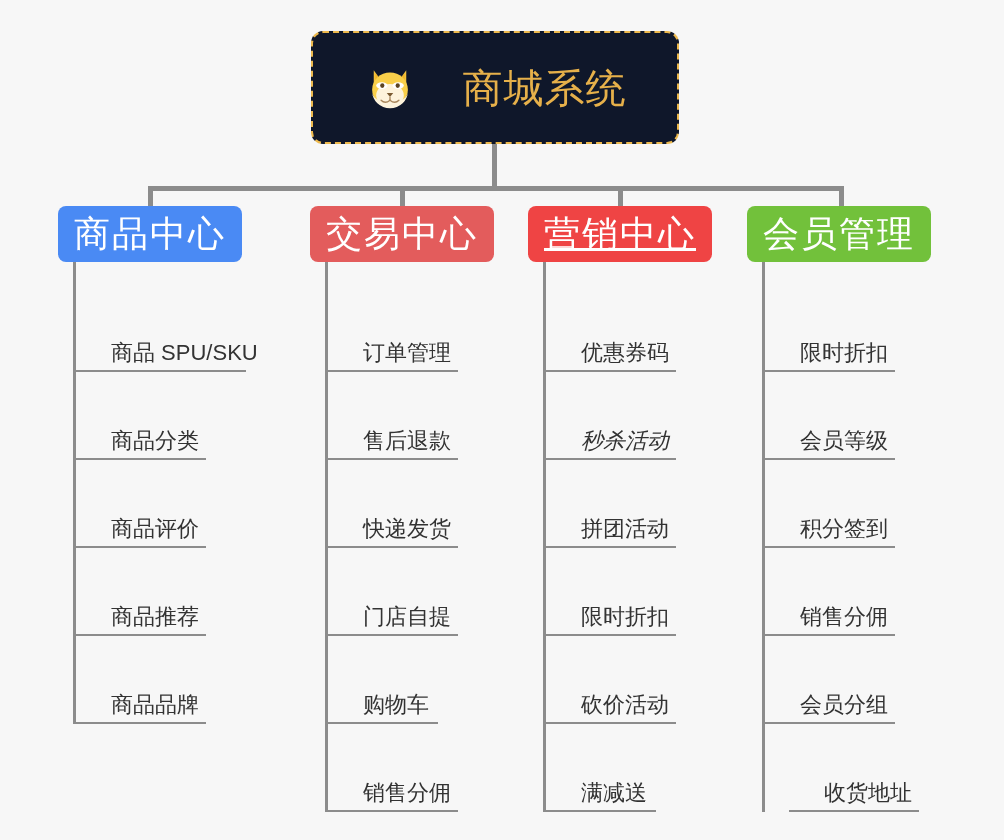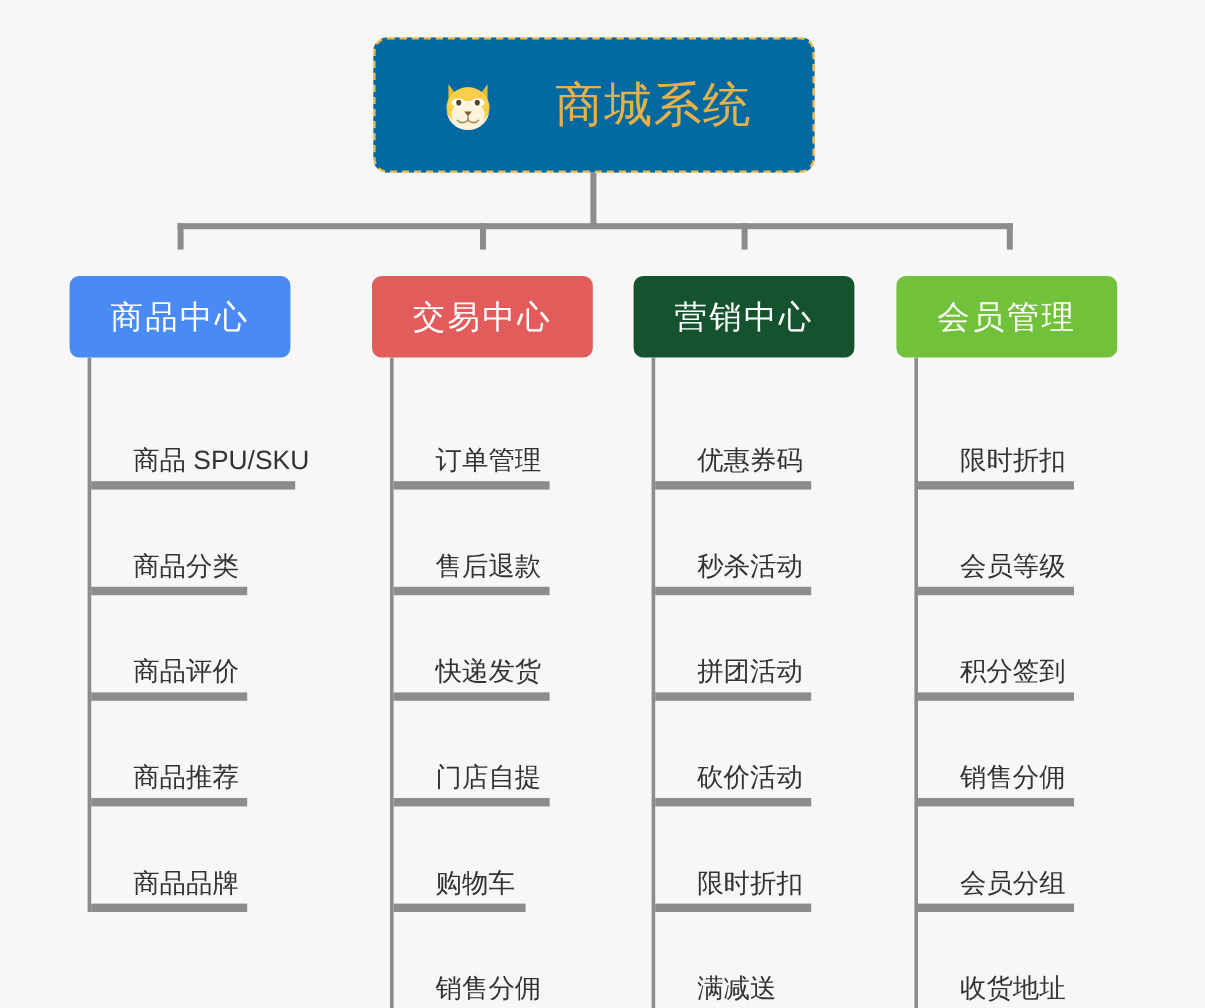--- a/index.html
+++ b/index.html
@@ -76,30 +76,29 @@
     background: #8c8c8c;
   }
 
   
   .branch {
     position: absolute;
     top: 206px;
     width: 184px;
   }
   .branch-header {
-    height: 68px;
+    height: 56px;
     border-radius: 8px;
     display: flex;
     align-items: center;
     justify-content: center;
     color: #ffffff;
-    font-size: 27px;
+    font-size: 36px;
     letter-spacing: 2px;
     box-sizing: border-box;
-    margin-top: 24px;
   }
 
   
   .leaf-list {
     position: relative;
     margin: 0;
     padding: 0;
     list-style: none;
     margin-left: 15px;
     border-left: 3px solid #8c8c8c;
@@ -107,36 +106,36 @@
     padding-top: 22px;
   }
   .leaf-item {
     position: relative;
     height: 88px;
     box-sizing: border-box;
     display: flex;
     align-items: flex-end;
     padding-left: 35px;
     padding-bottom: 2px;
-    border-bottom: 7px solid #404040;
+    border-bottom: 2px solid #404040;
     margin-right: 14px;
   }
   .leaf-label {
     font-size: 22px;
     line-height: 30px;
     color: #333333;
     white-space: nowrap;
   }
 </style>
 </head>
 <body style="background: rgb(247, 247, 247);">
 
 <div id="mindmap">
 
-  <div class="root-node" style="border-color: rgb(237, 185, 77); background: #0369a1; gap: 47px;">
+  <div class="root-node" style="border-color: rgb(237, 185, 77); background: #0f172a; gap: 47px;">
     <svg class="root-emoji" viewBox="0 0 64 64" aria-hidden="true">
       <path d="M12 10 L12 30 L22 24 Z" fill="#f5c13b"></path>
       <path d="M52 10 L52 30 L42 24 Z" fill="#f5c13b"></path>
       <path d="M14 14 L14 27 L21 23 Z" fill="#f0b429"></path>
       <path d="M50 14 L50 27 L43 23 Z" fill="#f0b429"></path>
       <ellipse cx="32" cy="34" rx="22" ry="21" fill="#f9cf4a"></ellipse>
       <path d="M10 36 a22 21 0 0 0 44 0 a22 15 0 0 1 -44 0 z" fill="#fdf3dc"></path>
       <ellipse cx="32" cy="41" rx="17" ry="14" fill="#fdf3dc"></ellipse>
       <ellipse cx="22" cy="29" rx="7" ry="4.2" fill="#ffffff"></ellipse>
       <ellipse cx="42" cy="29" rx="7" ry="4.2" fill="#ffffff"></ellipse>
@@ -200,38 +199,38 @@
       <li class="leaf-item" style="width: 110px; border-bottom-color: rgb(140, 140, 140); align-items: flex-end;">
         <span class="leaf-label" style="color: rgb(51, 51, 51);">购物车</span>
       </li>
       <li class="leaf-item" style="width: 130px; border-bottom-color: rgb(140, 140, 140);">
         <span class="leaf-label" style="color: rgb(51, 51, 51);">销售分佣</span>
       </li>
     </ul>
   </div>
 
   <div class="branch" style="left:528px;">
-    <div class="branch-header" style="background: #14532d;">
+    <div class="branch-header" style="background: #ef4444; text-decoration: underline;">
       <span>营销中心</span>
     </div>
     <ul class="leaf-list" style="border-left-color: rgb(140, 140, 140);">
       <li class="leaf-item" style="width: 130px; border-bottom-color: rgb(140, 140, 140); text-align: center;">
         <span class="leaf-label" style="color: rgb(51, 51, 51);">优惠券码</span>
       </li>
-      <li class="leaf-item" style="width: 130px; border-bottom-color: rgb(140, 140, 140);">
+      <li class="leaf-item" style="width: 130px; border-bottom-color: rgb(140, 140, 140); font-style: italic;">
         <span class="leaf-label" style="color: rgb(51, 51, 51);">秒杀活动</span>
       </li>
       <li class="leaf-item" style="width: 130px; border-bottom-color: rgb(140, 140, 140);">
         <span class="leaf-label" style="color: rgb(51, 51, 51);">拼团活动</span>
       </li>
       <li class="leaf-item" style="width: 130px; border-bottom-color: rgb(140, 140, 140);">
+        <span class="leaf-label" style="color: rgb(51, 51, 51);">限时折扣</span>
+      </li>
+      <li class="leaf-item" style="width: 130px; border-bottom-color: rgb(140, 140, 140);">
         <span class="leaf-label" style="color: rgb(51, 51, 51);">砍价活动</span>
-      </li>
-      <li class="leaf-item" style="width: 130px; border-bottom-color: rgb(140, 140, 140);">
-        <span class="leaf-label" style="color: rgb(51, 51, 51);">限时折扣</span>
       </li>
       <li class="leaf-item" style="width: 110px; border-bottom-color: rgb(140, 140, 140);">
         <span class="leaf-label" style="color: rgb(51, 51, 51);">满减送</span>
       </li>
     </ul>
   </div>
 
   <div class="branch" style="left:747px;">
     <div class="branch-header" style="background: rgb(114, 193, 59);">
       <span>会员管理</span>
@@ -245,19 +244,19 @@
       </li>
       <li class="leaf-item" style="width: 130px; border-bottom-color: rgb(140, 140, 140);">
         <span class="leaf-label" style="color: rgb(51, 51, 51);">积分签到</span>
       </li>
       <li class="leaf-item" style="width: 130px; border-bottom-color: rgb(140, 140, 140);">
         <span class="leaf-label" style="color: rgb(51, 51, 51);">销售分佣</span>
       </li>
       <li class="leaf-item" style="width: 130px; border-bottom-color: rgb(140, 140, 140);">
         <span class="leaf-label" style="color: rgb(51, 51, 51);">会员分组</span>
       </li>
-      <li class="leaf-item" style="width: 130px; border-bottom-color: rgb(140, 140, 140);">
+      <li class="leaf-item" style="width: 130px; border-bottom-color: rgb(140, 140, 140); margin-left: 24px;">
         <span class="leaf-label" style="color: rgb(51, 51, 51);">收货地址</span>
       </li>
     </ul>
   </div>
 
 </div>
 
 </body></html>

